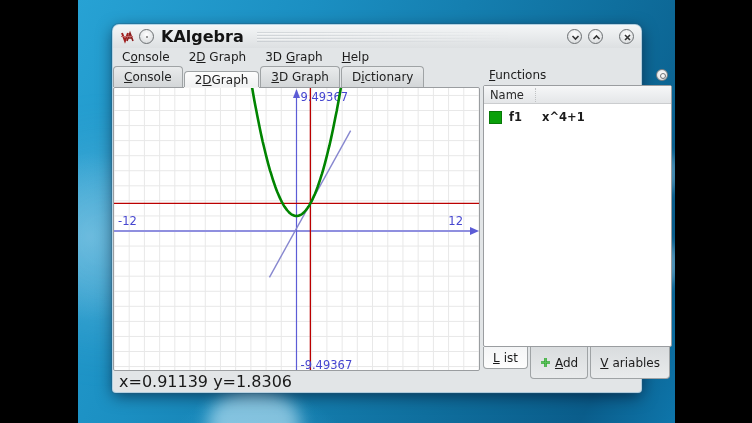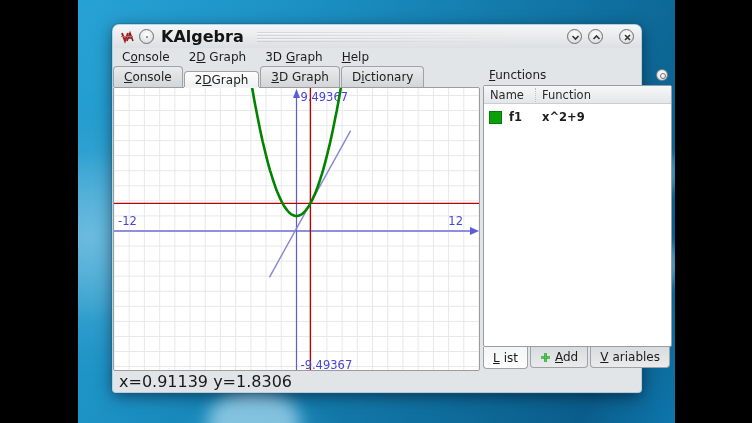--- a/index.html
+++ b/index.html
@@ -77,21 +77,21 @@
     background:linear-gradient(#f6f7f8,#e4e6e8); border-bottom:1px solid #cbcdcf; align-items:center; }
   .th-name { width:52px; padding-left:6px; border-right:1px dotted #c0c2c4; }
   .th-func { flex:1; padding-left:6px; }
   .tree-row { height:20px; display:flex; align-items:flex-end; font-size:11.5px; font-weight:bold; }
   .swatch { width:13px; height:13px; margin:0 7px 0 5px; border:1px solid #077907; }
   .cell-name { width:27px; }
   .cell-func { padding-left:6px; }
   .tree-rest { flex:1; }
 
   .south-tabs { height:24px; flex:0 0 24px; display:flex; align-items:flex-start; padding-top:0; }
-  .stab { height:21px; display:flex; align-items:center; gap:4px; padding:0 9px; font-size:12px;
+  .stab { height:32px; display:flex; align-items:center; gap:4px; padding:0 9px; font-size:12px;
     border:1px solid #9fa3a5; border-top:none; border-radius:0 0 4px 4px; margin-right:2px;
     background:linear-gradient(#d9dcde,#e9ebec); }
   .stab.active { background:linear-gradient(#f4f5f6,#fdfdfd); height:22px; }
 
   
   .statusbar { height:21px; flex:0 0 21px; display:flex; align-items:center; padding:0 6px;
     font-size:16px; color:#191919; }
 </style>
 </head>
 <body>
@@ -211,26 +211,25 @@
       </div>
 
       <div class="dock">
         <div class="dock-header">
           <span><u>F</u>unctions</span>
           <span class="float-icon"></span>
         </div>
         <div class="tree">
           <div class="tree-header">
             <span class="th-name">Name</span>
-            <span class="th-func">Function</span>
           </div>
           <div class="tree-row">
             <span class="swatch" id="fn-swatch" style="background: rgb(10, 160, 10);"></span>
             <span class="cell-name">f1</span>
-            <span class="cell-func">x^2+9</span>
+            <span class="cell-func">x^4+1</span>
           </div>
           <div class="tree-rest"></div>
         </div>
         <div class="south-tabs">
           <span class="stab active"><u>L</u>ist</span>
           <span class="stab">
             <svg width="11" height="11" viewBox="0 0 11 11">
               <path d="M5.5 1 V10 M1 5.5 H10" stroke="#2da52d" stroke-width="2.6"></path>
               <path d="M5.5 1 V10 M1 5.5 H10" stroke="#59c159" stroke-width="1.2"></path>
               </svg>

